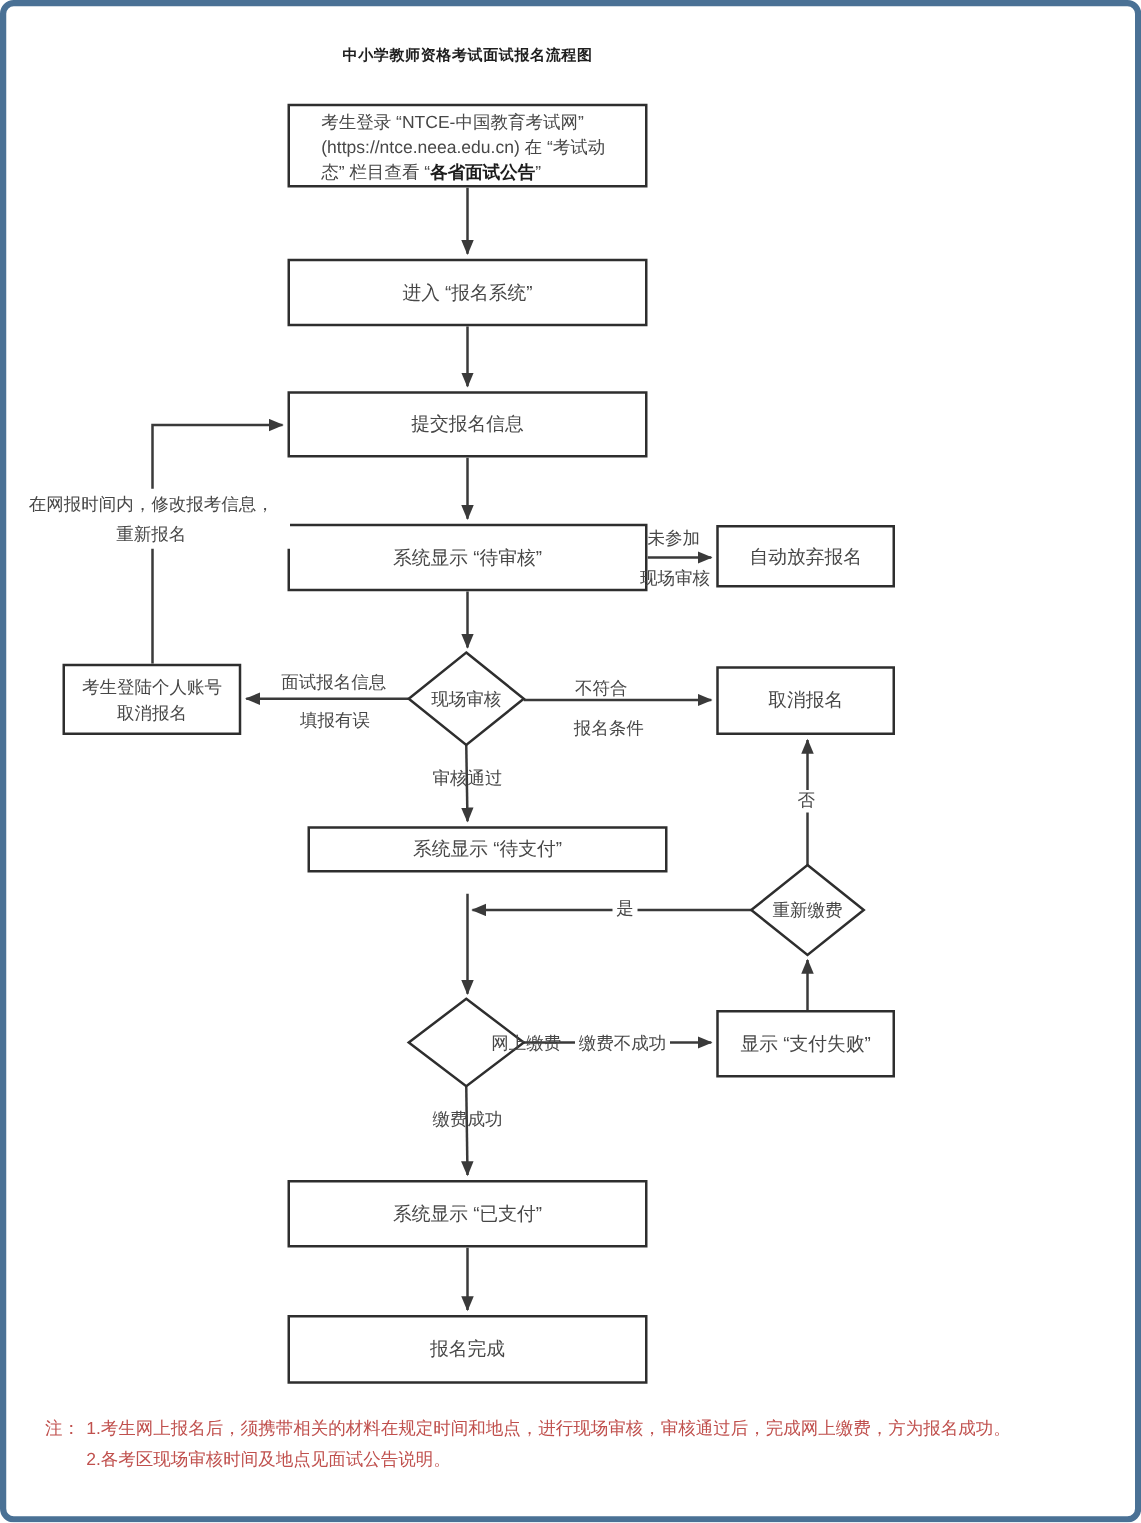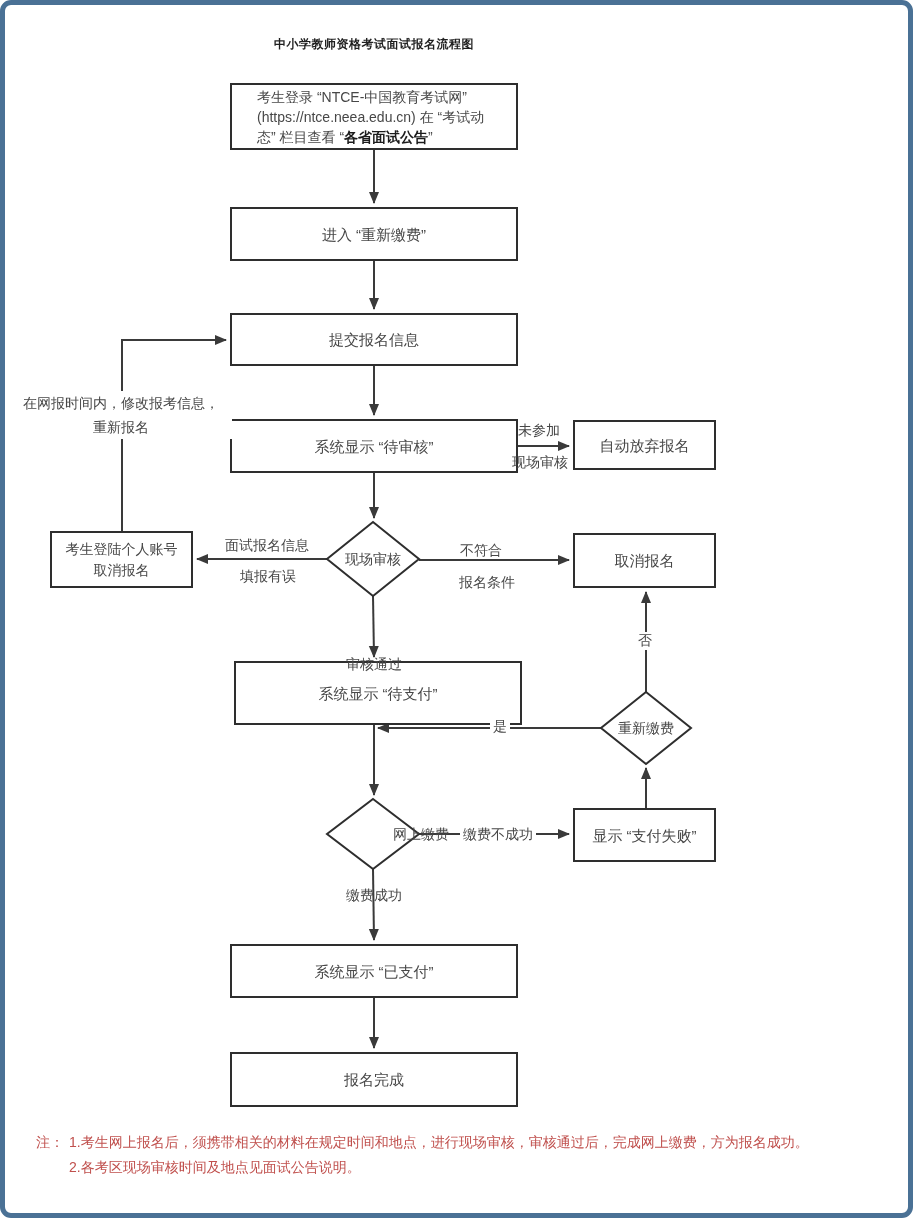--- a/index.html
+++ b/index.html
@@ -89,21 +89,21 @@
 
   <h1 class="title">中小学教师资格考试面试报名流程图</h1>
 
   <div class="node paragraph" style="left:230px; top:83px; width:288px; height:67px; line-height:20px; font-size:14px;">
     <div class="inner">
       <span>考生登录 “NTCE-中国教育考试网” (https://ntce.neea.edu.cn) 在 “考试动态” 栏目查看 “</span><span class="hl">各省面试公告</span><span>”</span>
     </div>
   </div>
 
   <div class="node" style="left:230px; top:207px; width:288px; height:54px;">
-    <div class="inner">进入 “重新缴费”</div>
+    <div class="inner">进入 “报名系统”</div>
   </div>
 
   <div class="node" style="left:230px; top:419px; width:288px; height:54px;">
     <div class="inner">系统显示 “待审核”</div>
   </div>
 
   <div class="node" style="left:230px; top:313px; width:288px; height:53px;">
     <div class="inner">提交报名信息</div>
   </div>
 
@@ -115,21 +115,21 @@
     <div class="inner">
       <div>考生登陆个人账号</div>
       <div>取消报名</div>
     </div>
   </div>
 
   <div class="node" style="left:573px; top:533px; width:143px; height:55px;">
     <div class="inner">取消报名</div>
   </div>
 
-  <div class="node" style="left:234px; top:661px; width:288px; height:64px;">
+  <div class="node" style="left:246px; top:661px; width:288px; height:37px;">
     <div class="inner">系统显示 “待支付”</div>
   </div>
 
   <div class="node" style="left:573px; top:808px; width:143px; height:54px;">
     <div class="inner">显示 “支付失败”</div>
   </div>
 
   <div class="node" style="left:230px; top:944px; width:288px; height:54px;">
     <div class="inner">系统显示 “已支付”</div>
   </div>
@@ -141,21 +141,21 @@
   <div class="dlabel" style="left:373px; top:560px;">现场审核</div>
   <div class="dlabel" style="left:646px; top:729px;">重新缴费</div>
   <div class="dlabel" style="left:373px; top:835px;margin-left:48px;">网上缴费</div>
 
   <div class="elabel" style="left:539px; top:431px;">未参加</div>
   <div class="elabel" style="left:540px; top:463px;">现场审核</div>
   <div class="elabel" style="left:267px; top:546px;">面试报名信息</div>
   <div class="elabel" style="left:268px; top:577px;">填报有误</div>
   <div class="elabel" style="left:481px; top:551px;">不符合</div>
   <div class="elabel" style="left:487px; top:583px;">报名条件</div>
-  <div class="elabel" style="left:374px; top:623px;margin-top:42px;">审核通过</div>
+  <div class="elabel" style="left:374px; top:623px;">审核通过</div>
   <div class="elabel bg" style="left:500px; top:727px;">是</div>
   <div class="elabel bg" style="left:645px; top:641px;">否</div>
   <div class="elabel bg" style="left:498px; top:835px;">缴费不成功</div>
   <div class="elabel" style="left:374px; top:896px;">缴费成功</div>
 
   <div class="sidenote">
     <div>在网报时间内，修改报考信息，</div>
     <div>重新报名</div>
   </div>
 

